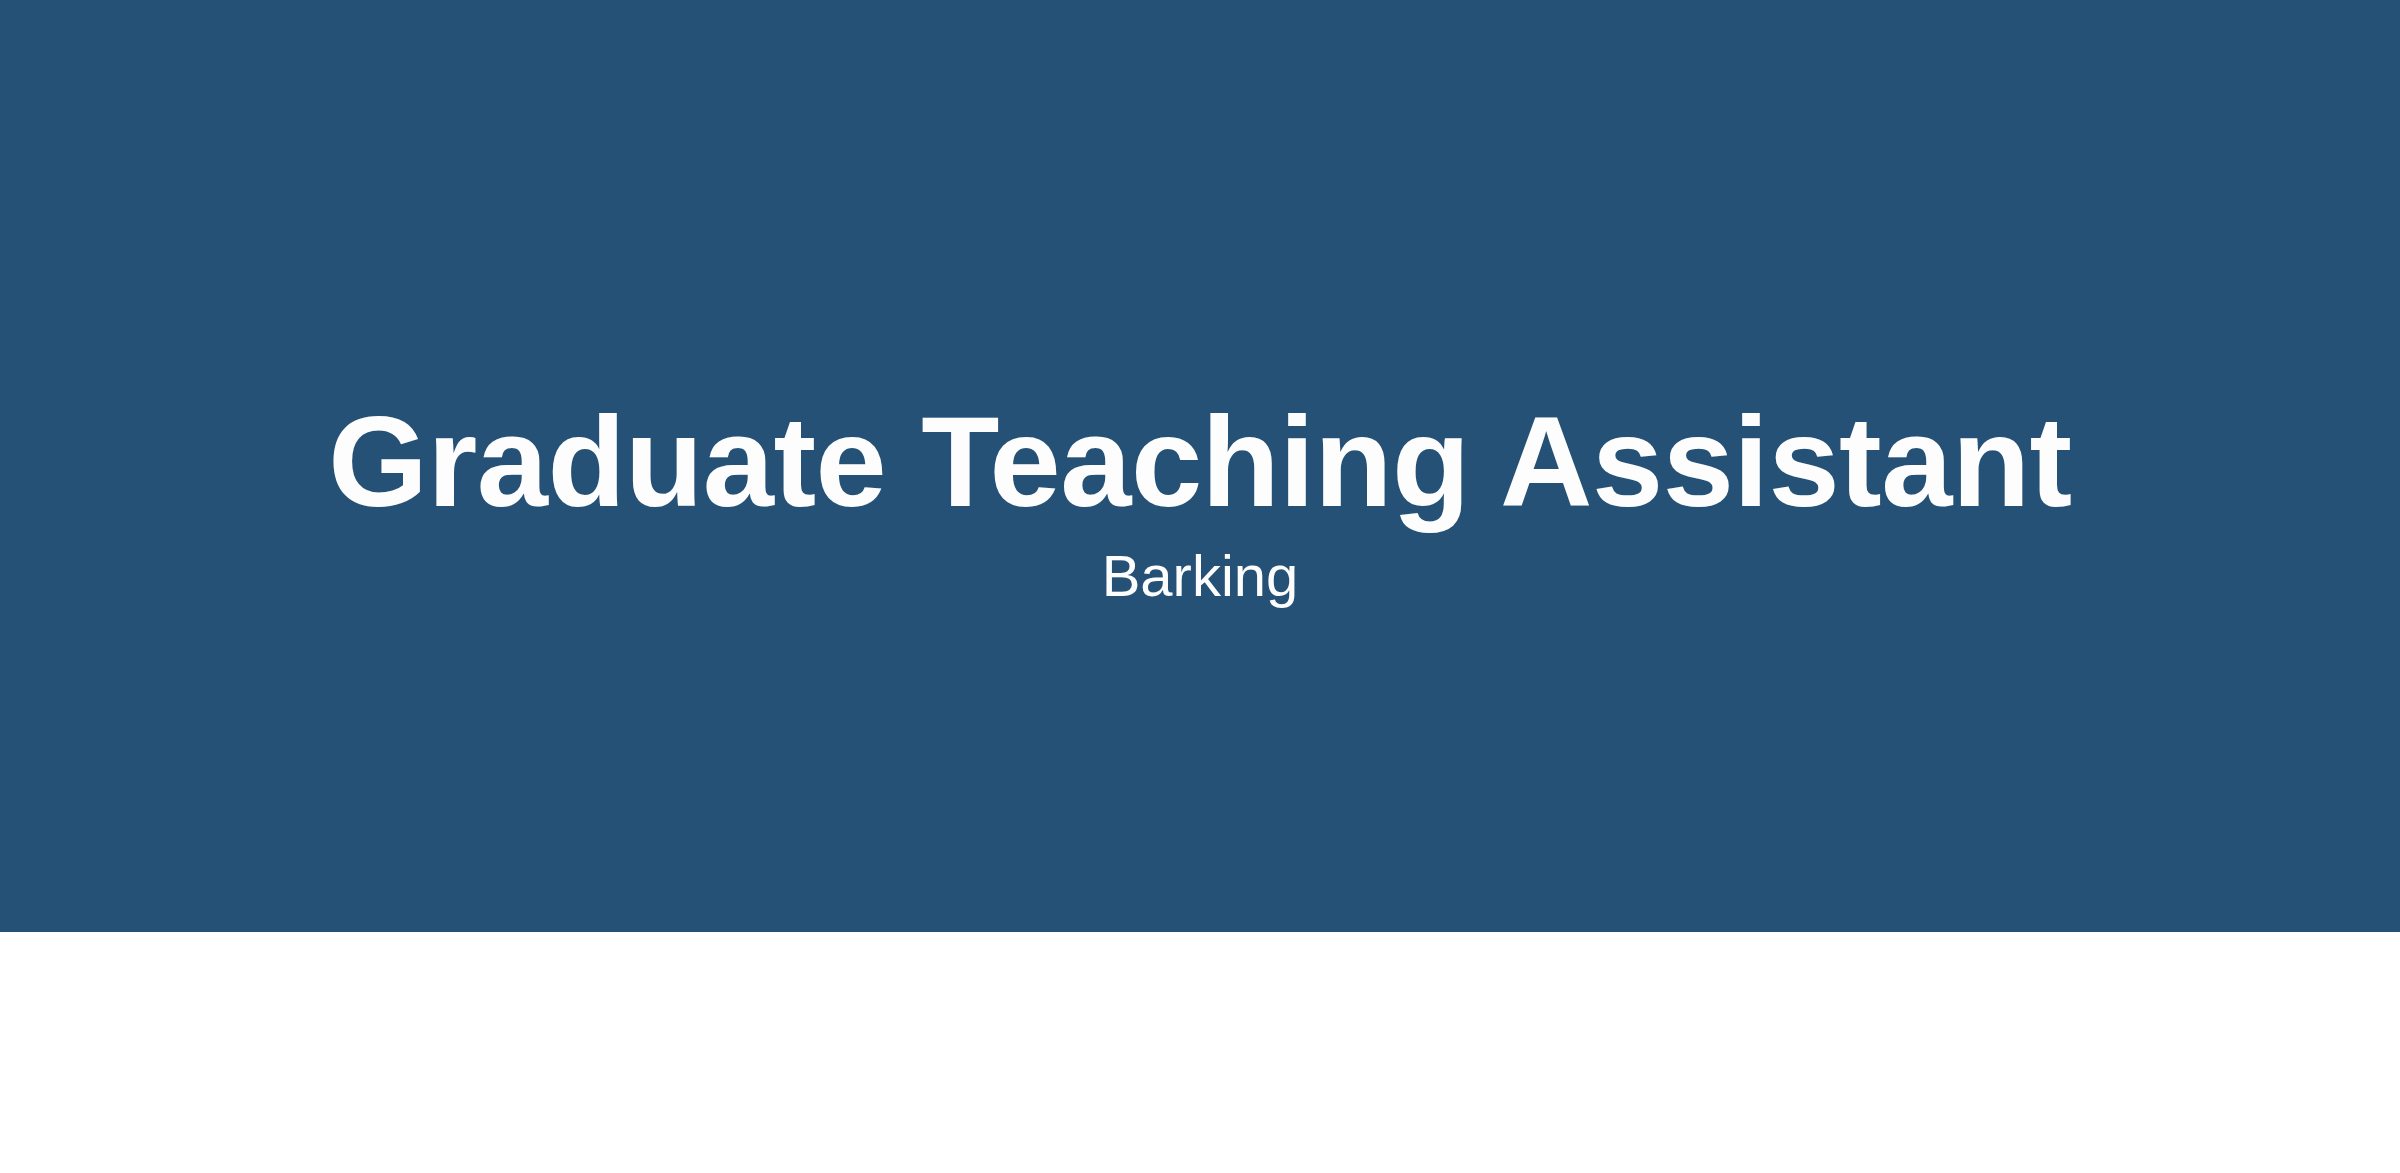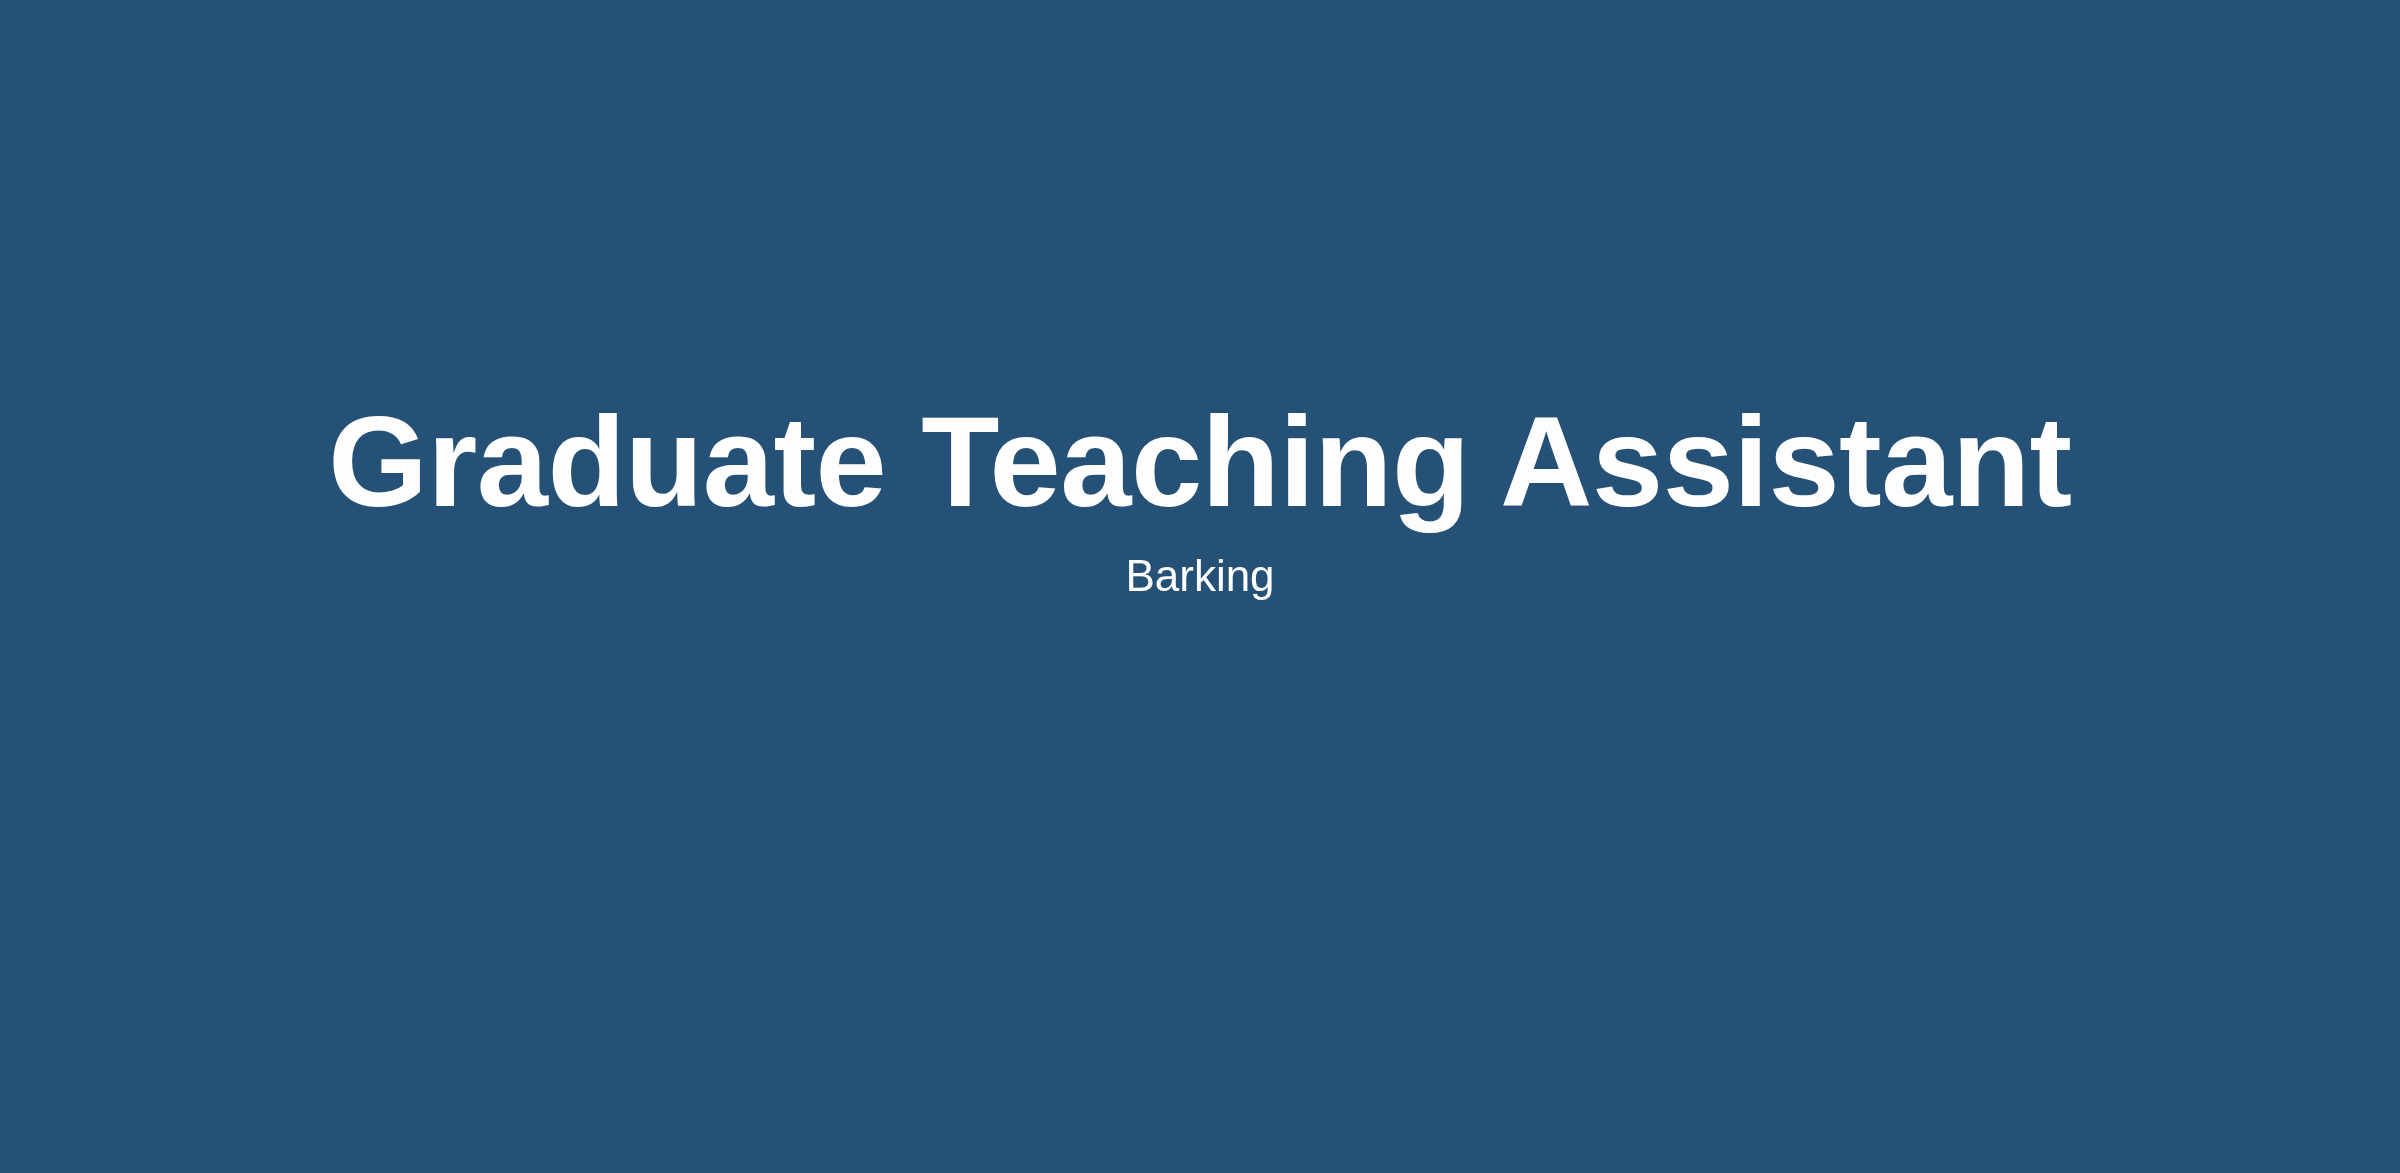--- a/index.html
+++ b/index.html
@@ -14,21 +14,21 @@
     overflow: hidden;
     font-family: "Liberation Sans", "DejaVu Sans", sans-serif;
     -webkit-font-smoothing: antialiased;
   }
 
   
   .hero-banner {
     position: relative;
     box-sizing: border-box;
     width: 2400px;
-    height: 1173px;
+    height: 932px;
     background-color: #245175;
     display: flex;
     flex-direction: column;
     align-items: center;
     justify-content: flex-start;
     text-align: center;
   }
 
   
   .hero-content {
@@ -51,21 +51,21 @@
     color: #fdfdfd;
     white-space: nowrap;
   }
 
   .hero-subtitle {
     display: block;
     margin: 12px;
     padding: 0;
     margin-top: 18px;
     font-family: "Liberation Sans", "DejaVu Sans", sans-serif;
-    font-size: 44px;
+    font-size: 58px;
     font-weight: 400;
     line-height: 64px;
     letter-spacing: 0px;
     color: #fdfdfd;
     white-space: nowrap;
   }
 </style>
 </head>
 <body>
 

